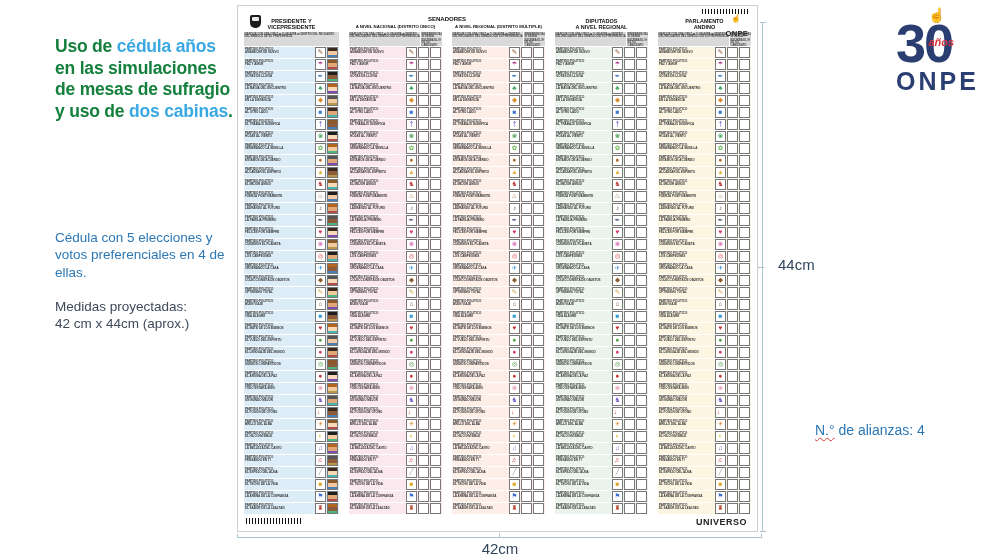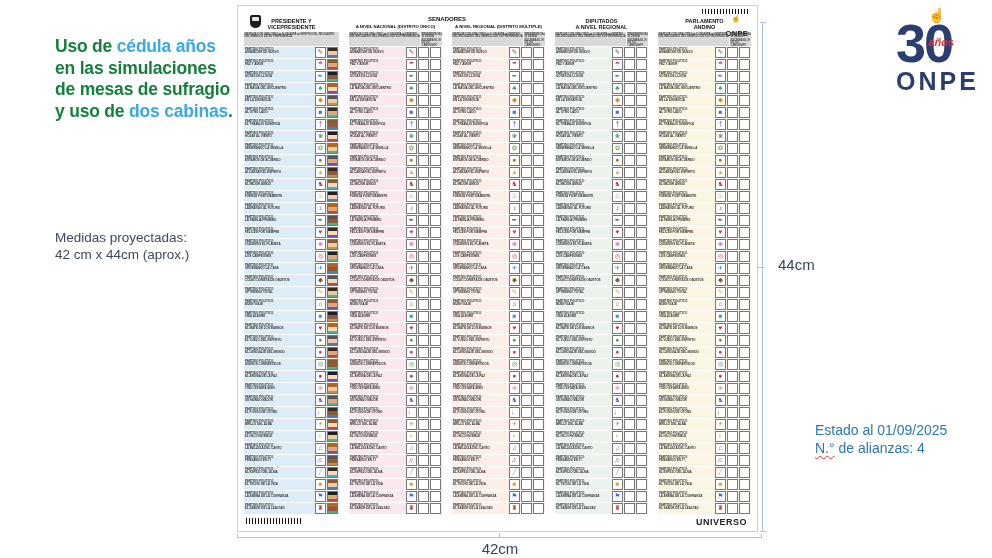--- a/index.html
+++ b/index.html
@@ -72,20 +72,21 @@
   .url{position:absolute;left:828px;top:501px;font-size:15.5px;font-weight:800;color:#1e3a6e;
        text-decoration:underline wavy #d8363c 1px;text-underline-offset:3px;}
 </style>
 </head>
 <body>
 
 <div class="slide">
 
   <div class="title"><span class="seg-navy">Uso de </span><span class="seg-accent">cédula años</span><span class="seg-navy"> en las simulaciones de mesas de sufragio y uso de </span><span class="seg-accent">dos cabinas</span><span class="seg-navy">.</span></div>
   <div class="paras">
+      <p class="p-blue">Cédula con 5 elecciones y votos preferenciales en 4 de ellas.</p>
       <p class="p-dark">Medidas proyectadas:
 42 cm x 44cm (aprox.)</p>
     </div>
 
   <div class="ballot">
     <div class="bc bc-top"></div>
     <div class="coat"></div>
     <div class="onpe-mini">
       <span class="hand">☝</span>
       <span class="txt">ONPE</span>
@@ -2361,17 +2362,16 @@
   <div class="dim dim-h">44cm</div>
   <div class="hline"></div>
   <div class="htick"></div>
   <div class="dim dim-w">42cm</div>
 
   <div class="logo">
     <span class="n30"><span>30</span><span class="anios">años</span><span class="hand30">☝</span></span>
     <div class="onpe">ONPE</div>
   </div>
   <div class="stats">
-      <div><span>Estado al 01/09/2025</span></div>
       <div><span class="wavy">N.°</span><span> de alianzas: 4</span></div>
     </div>
 
 </div>
 
 </body></html>

